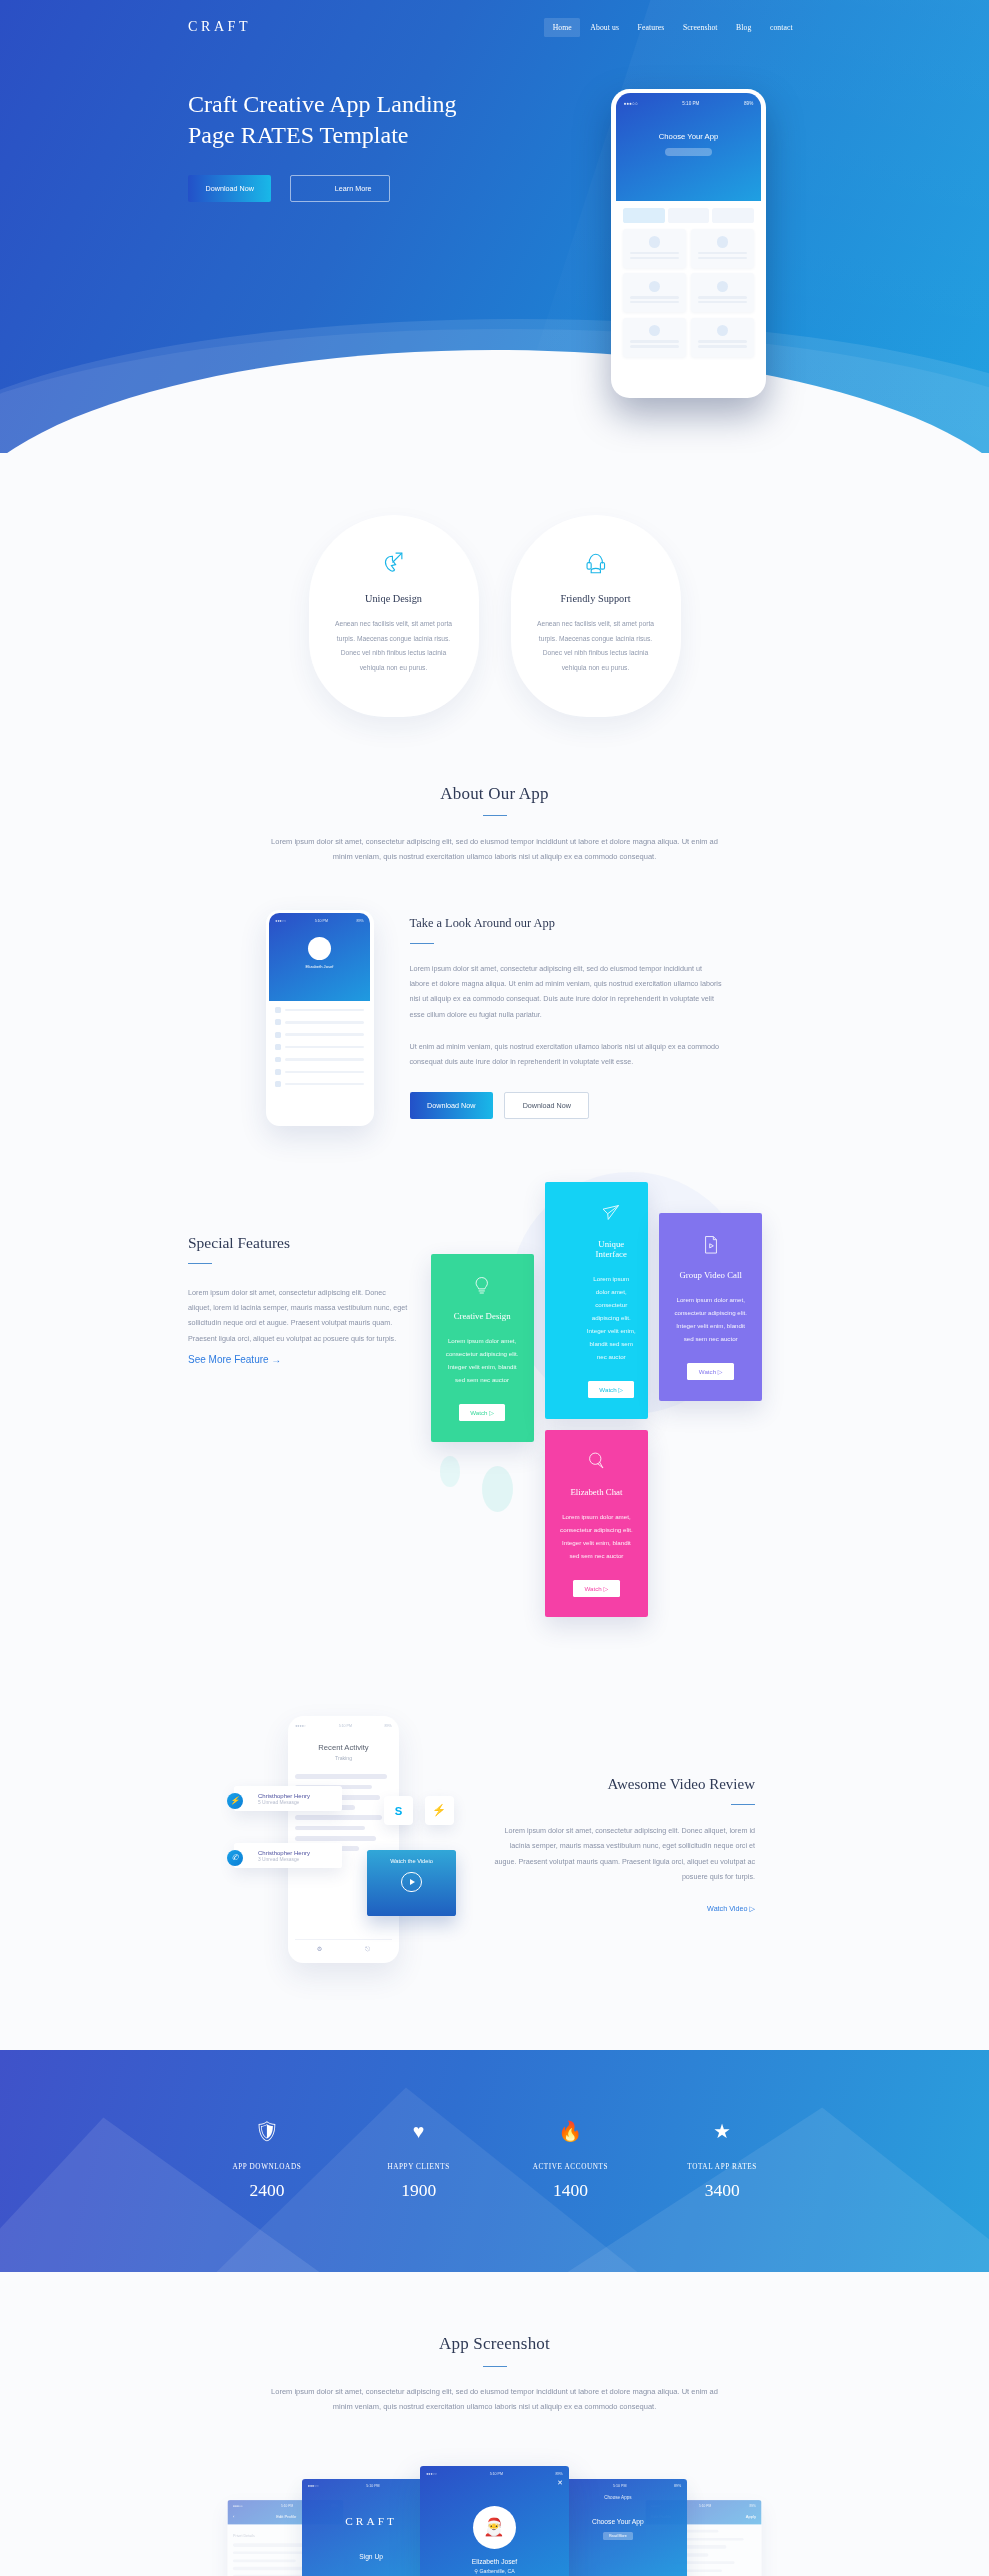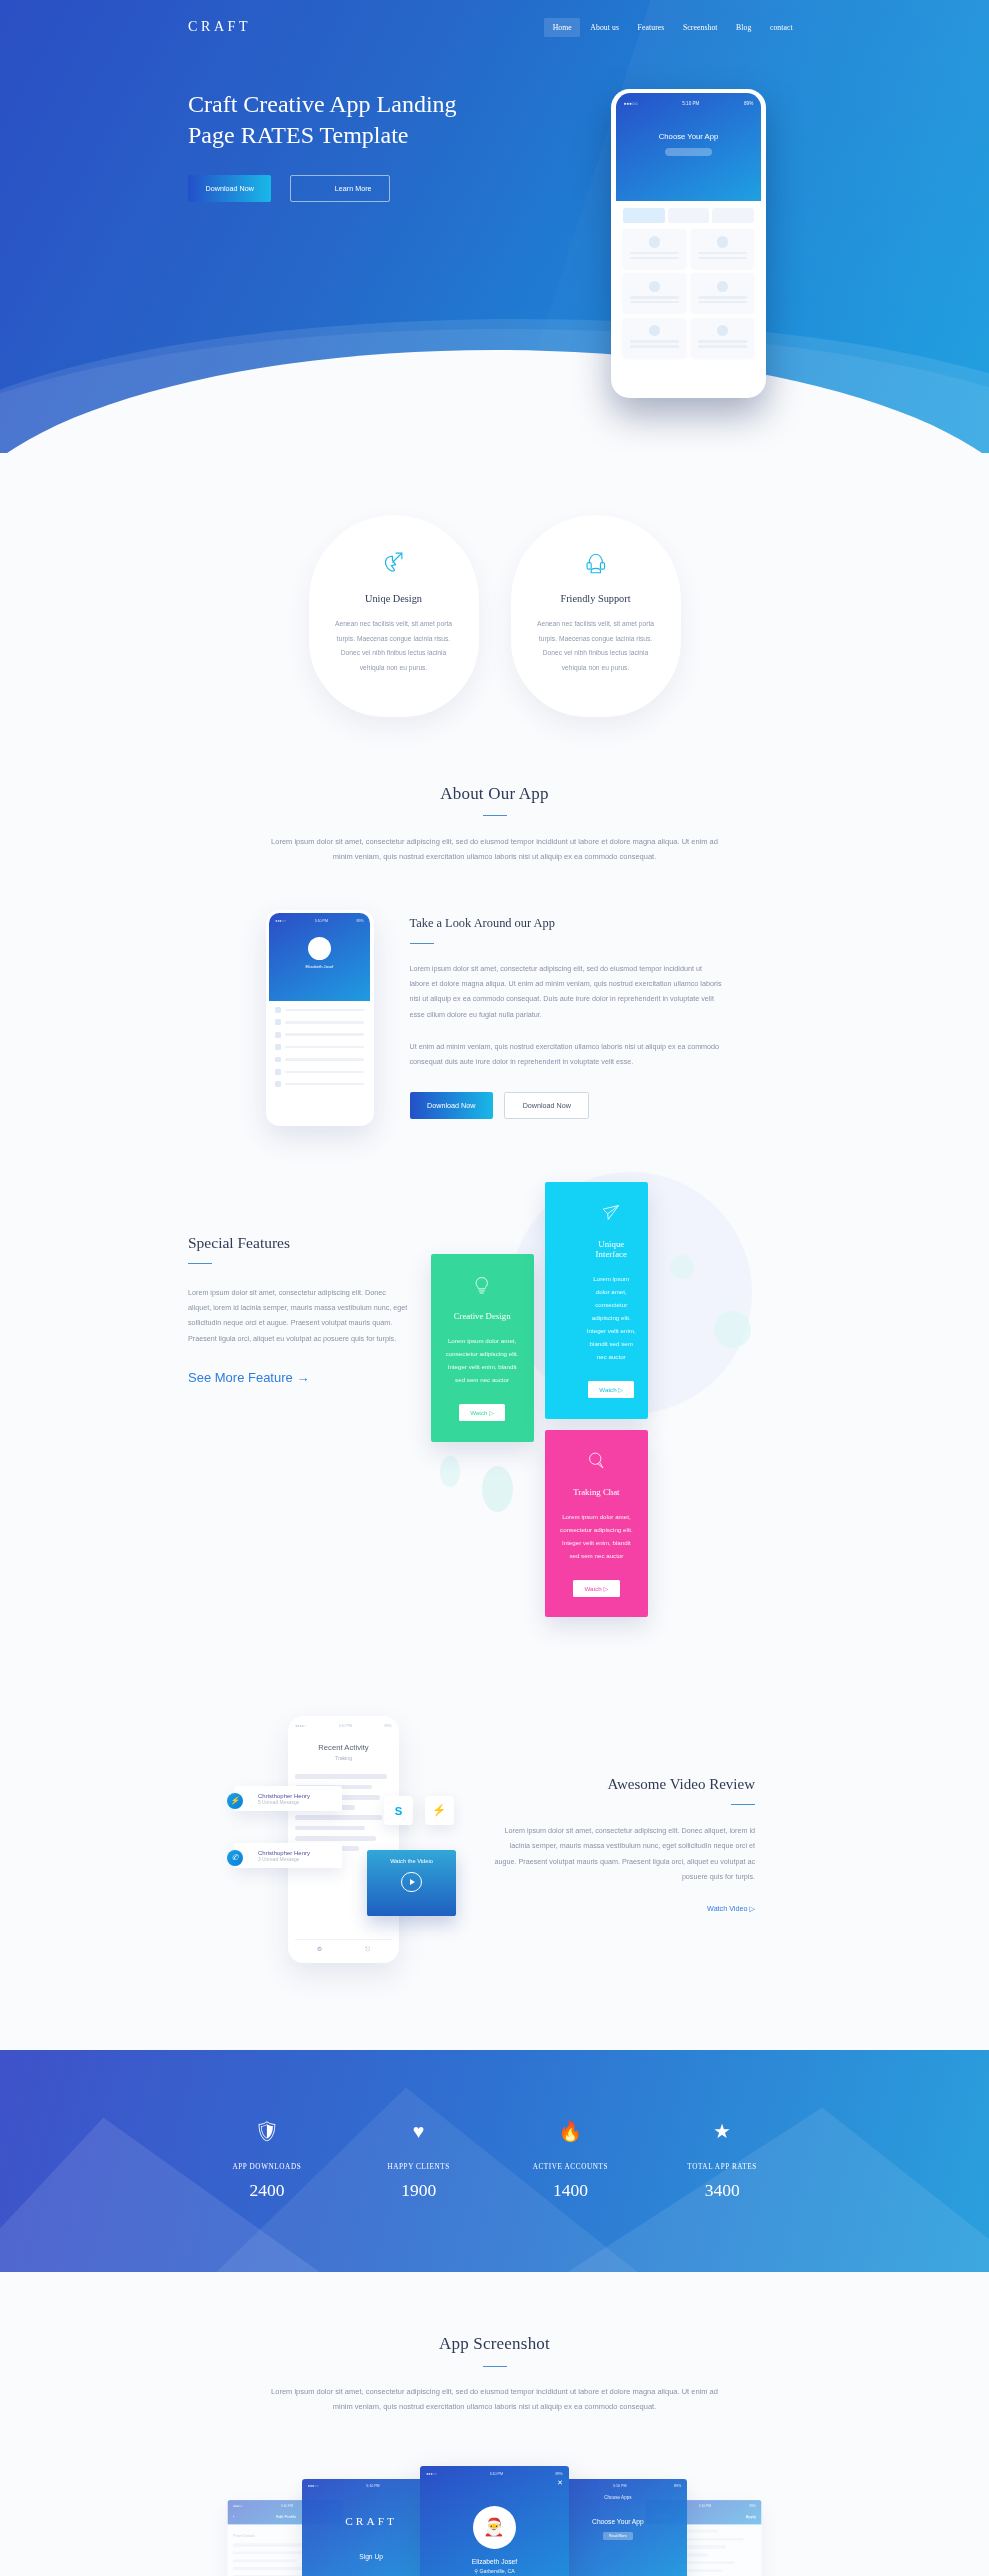--- a/index.html
+++ b/index.html
@@ -182,21 +182,21 @@
   .special{ padding:77px 0 62px; position:relative; overflow:hidden; }
   .blob{
     position:absolute; border-radius:50%; background:#eef2fb; opacity:.75;
   }
   .special-row{
     position:relative; z-index:3; display:flex; padding:0 188px; align-items:flex-start; gap:20.6px;
   }
   .sf-left{ width:222px; padding-top:31px; }
   .sf-h{ font-family:"Liberation Serif", serif; font-size:15.5px; color:#2f3a56; font-weight:400; }
   .sf-p{ margin-top:20.6px; font-size:7.2px; line-height:2.15; color:#8a93a8; }
-  .sf-link{ display:inline-block; margin-top:24px; color:#2f7ce0; font-size:13px; text-decoration:none; }
+  .sf-link{ display:inline-block; margin-top:8px; color:#2f7ce0; font-size:10px; text-decoration:none; }
   .sf-cols{ display:flex; gap:11.3px; align-items:flex-start; padding-top:10.3px; }
   .fcard{
     width:103px; border-radius:2.1px; padding:21.6px 11.3px 20.6px; text-align:center; color:#fff;
     box-shadow:0 9.3px 23px rgba(40,60,120,.14);
   }
   .fcard.green{ background:#35d89a; margin-top:41px; }
   .fcard.cyan{ background:#14d2f5; margin-top:-31px;padding-left:41px; }
   .fcard.pink{ background:#f540a6; margin-top:52px; }
   .fcard.purple{ background:#8174ee; margin-top:0px; }
   .fc-col{ display:flex; flex-direction:column; gap:11.3px; }
@@ -533,26 +533,38 @@
             <a href="#" class="fc-btn">Watch ▷</a>
           </div>
 
           <div class="fcard pink" style="margin-top:0;">
             <div class="fc-icon">
               <svg width="19.6" height="18.5" viewBox="0 0 38 36" fill="none" stroke="currentColor" stroke-width="1.8">
                 <circle cx="16" cy="15" r="11"></circle>
                   <path d="M20 24 L31 33 L24 21"></path>
               </svg>
             </div>
-            <div class="fc-title">Traking Chat</div>
+            <div class="fc-title">Elizabeth Chat</div>
             <div class="fc-text">Lorem ipsum dolor amet, consectetur adipiscing elit. Integer velit enim, blandit sed sem nec auctor</div>
             <a href="#" class="fc-btn">Watch ▷</a>
           </div>
         </div>
 
+        <div class="fcard purple">
+          <div class="fc-icon">
+            <svg width="15.5" height="19.6" viewBox="0 0 30 38" fill="none" stroke="currentColor" stroke-width="1.8">
+              <path d="M5 3 L20 3 L26 9 L26 35 L5 35 Z"></path>
+                <path d="M20 3 L20 9 L26 9"></path>
+              <path d="M13 17 L20 21 L13 25 Z"></path>
+            </svg>
+          </div>
+          <div class="fc-title">Group Video Call</div>
+          <div class="fc-text">Lorem ipsum dolor amet, consectetur adipiscing elit. Integer velit enim, blandit sed sem nec auctor</div>
+          <a href="#" class="fc-btn">Watch ▷</a>
+        </div>
       </div>
     </div>
   </section>
 
   <section class="sec video">
     <div class="video-row">
       <div class="vmock">
         <div class="vphone">
           <div class="vp-status">
             <span>●●●●○</span>

